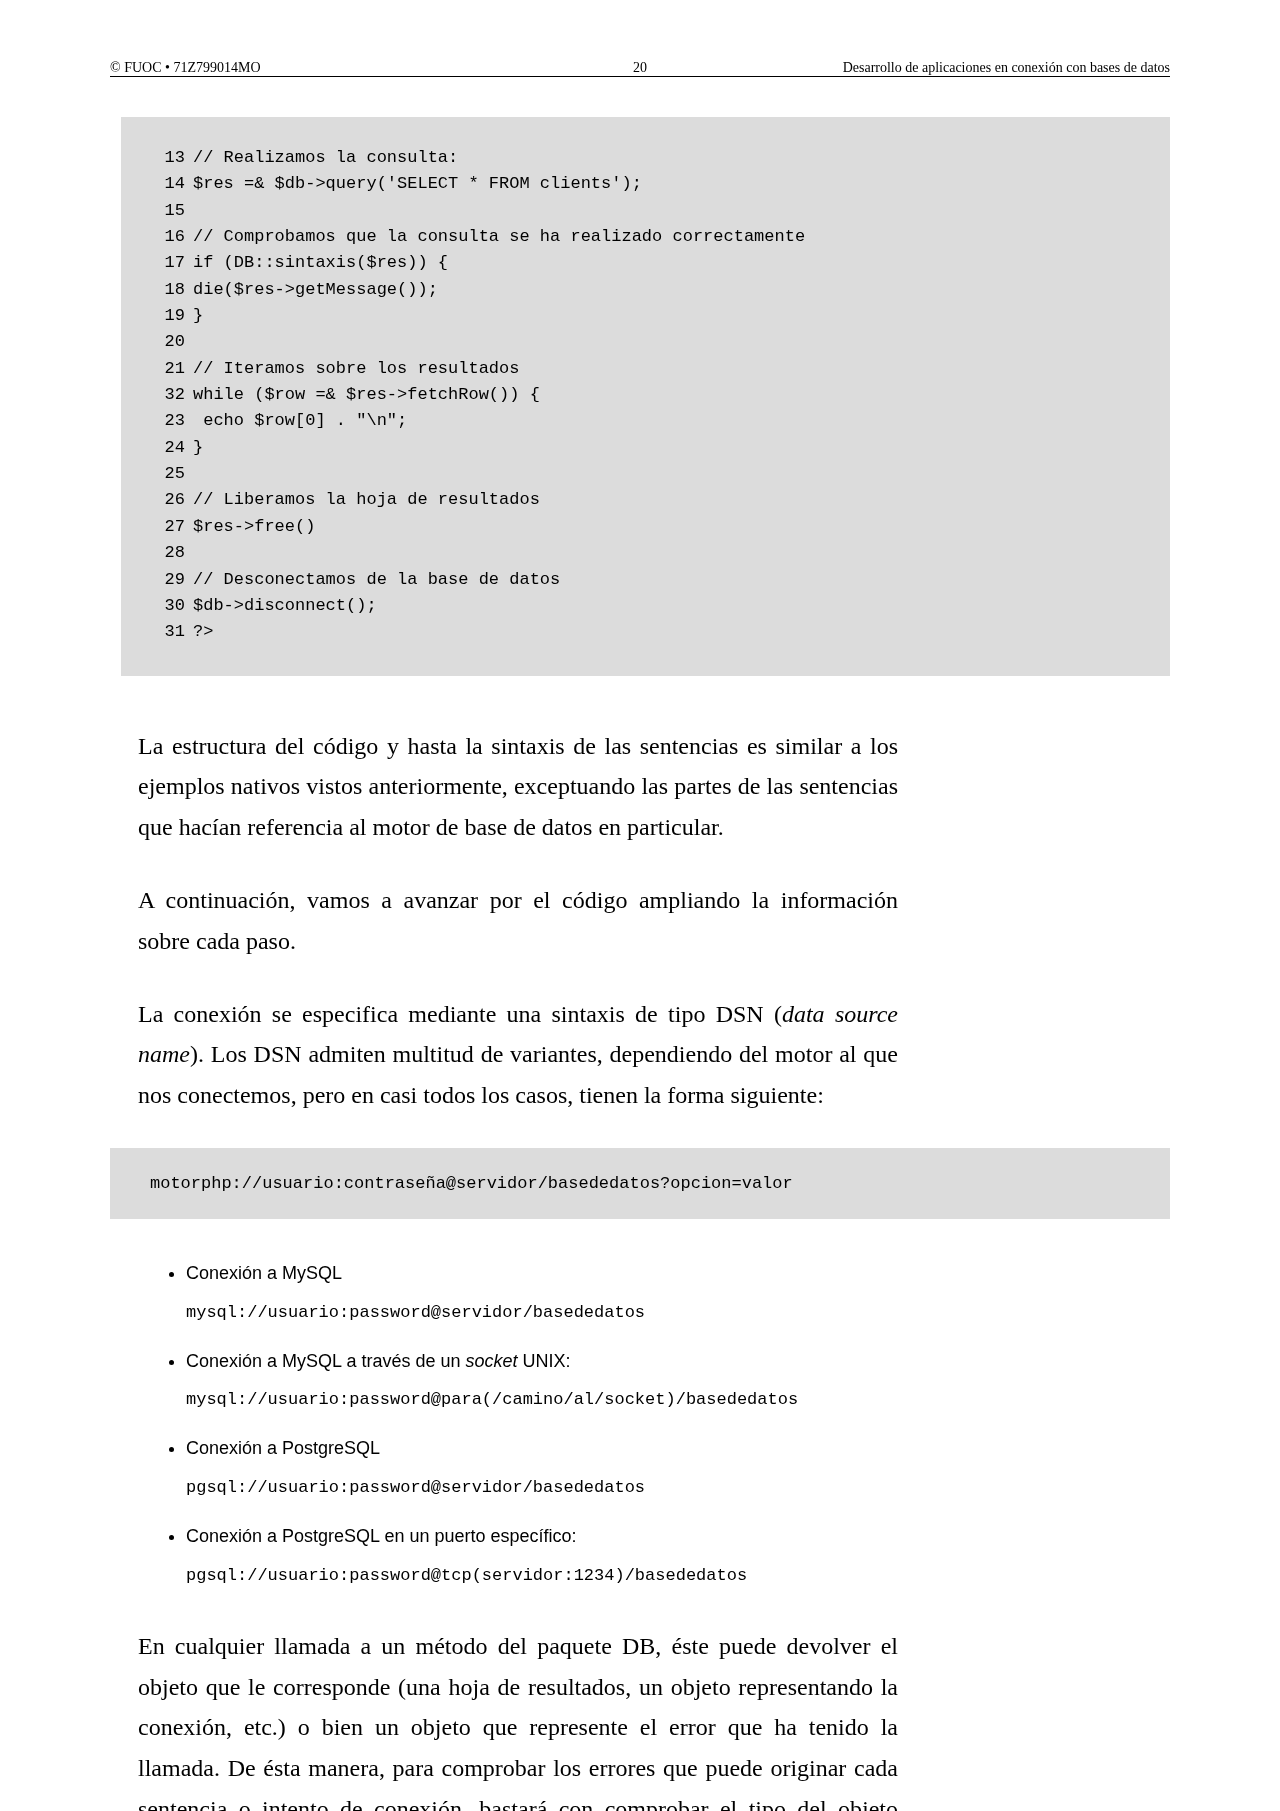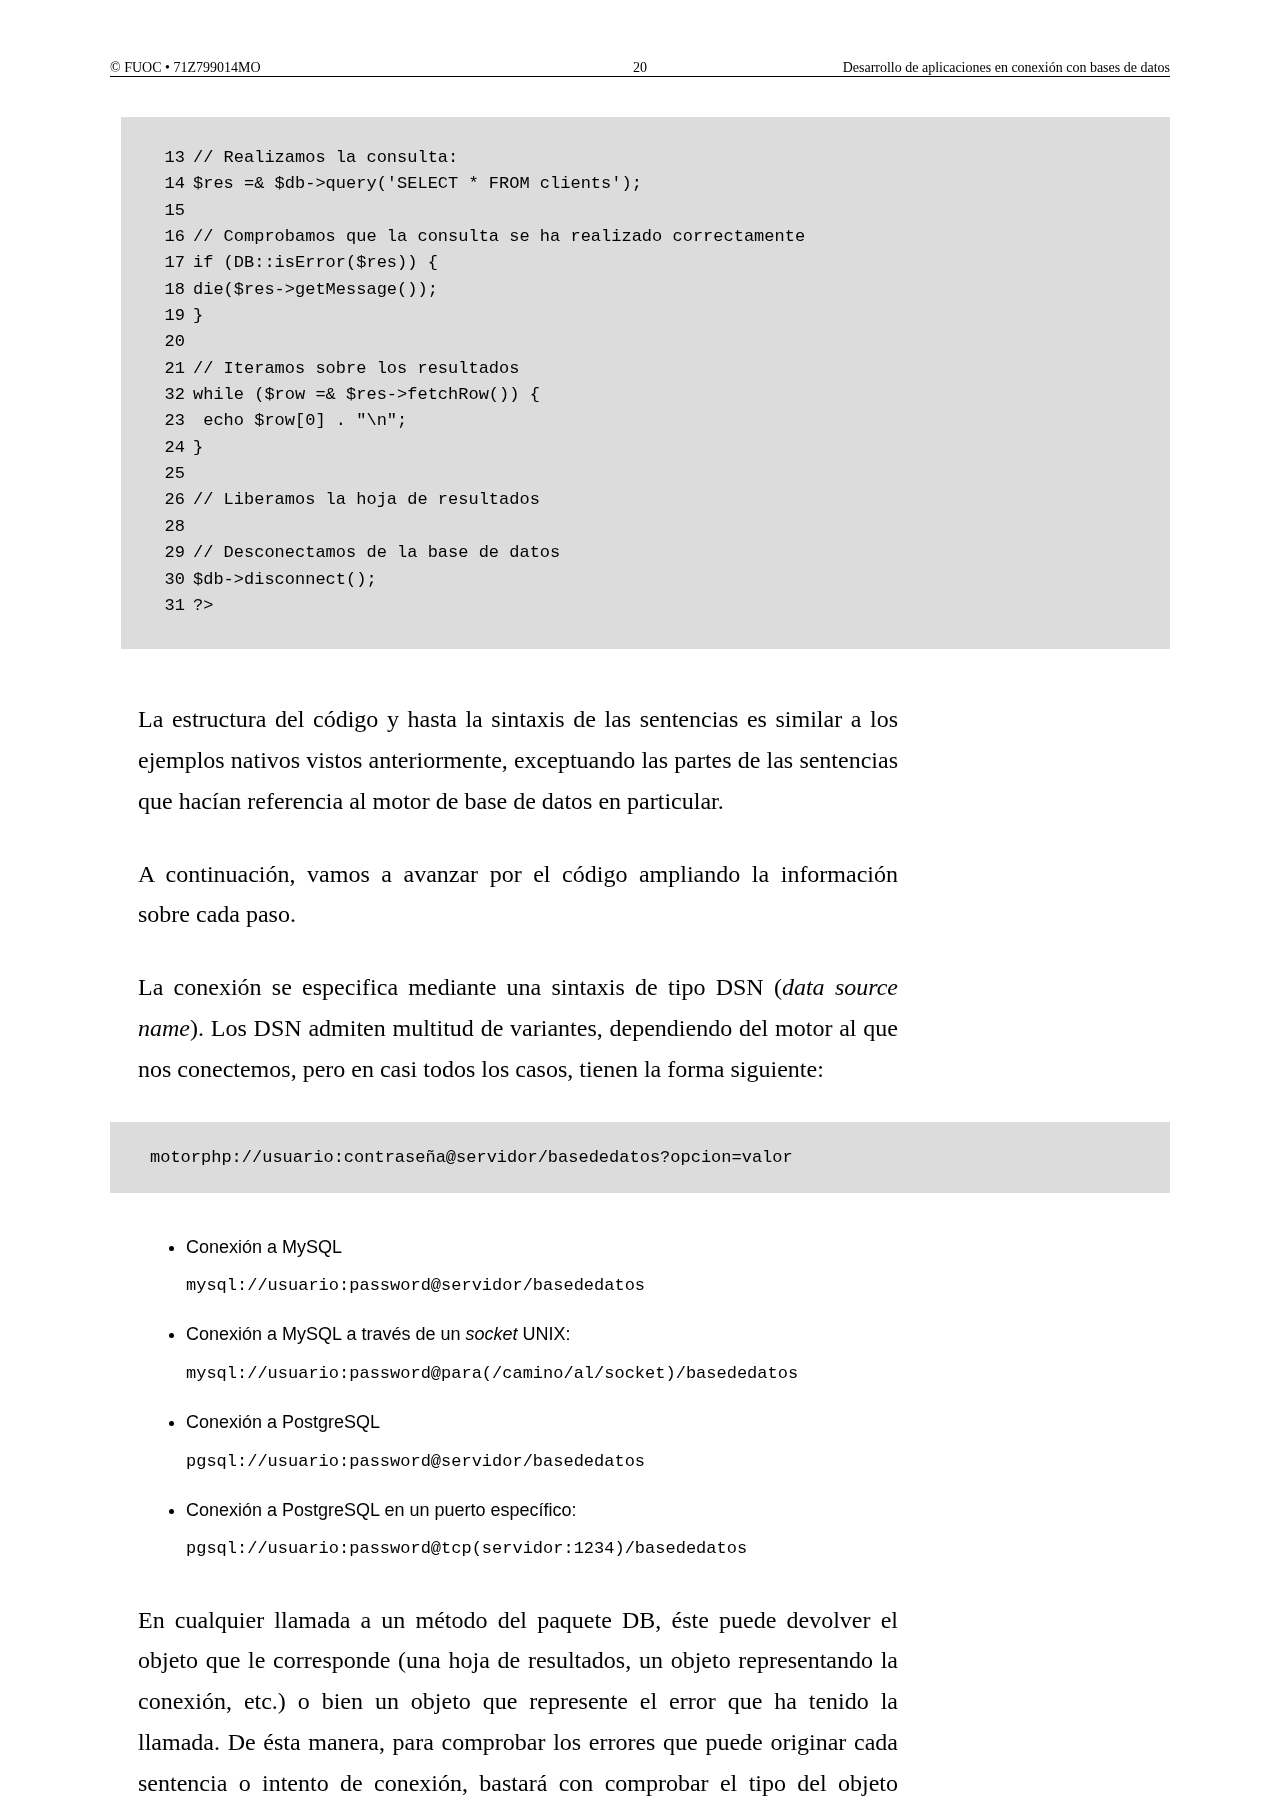--- a/index.html
+++ b/index.html
@@ -108,30 +108,31 @@
     <span class="header-center">20</span>
     <span class="header-right">Desarrollo de aplicaciones en conexión con bases de datos</span>
   </div>
 
   <div class="code-block">
     <div class="code-lines" id="code-lines-1">
         <div class="code-line"><span class="ln">13</span><span>// Realizamos la consulta:</span></div>
         <div class="code-line"><span class="ln">14</span><span>$res =&amp; $db-&gt;query('SELECT * FROM clients');</span></div>
         <div class="code-line"><span class="ln">15</span><span></span></div>
         <div class="code-line"><span class="ln">16</span><span>// Comprobamos que la consulta se ha realizado correctamente</span></div>
-        <div class="code-line"><span class="ln">17</span><span>if (DB::isError($res)) {</span></div>
+        <div class="code-line"><span class="ln">17</span><span>if (DB::sintaxis($res)) {</span></div>
         <div class="code-line"><span class="ln">18</span><span>die($res-&gt;getMessage());</span></div>
         <div class="code-line"><span class="ln">19</span><span>}</span></div>
         <div class="code-line"><span class="ln">20</span><span></span></div>
         <div class="code-line"><span class="ln">21</span><span>// Iteramos sobre los resultados</span></div>
         <div class="code-line"><span class="ln">32</span><span>while ($row =&amp; $res-&gt;fetchRow()) {</span></div>
         <div class="code-line"><span class="ln">23</span><span> echo $row[0] . "\n";</span></div>
         <div class="code-line"><span class="ln">24</span><span>}</span></div>
         <div class="code-line"><span class="ln">25</span><span></span></div>
         <div class="code-line"><span class="ln">26</span><span>// Liberamos la hoja de resultados</span></div>
+        <div class="code-line"><span class="ln">27</span><span>$res-&gt;free()</span></div>
         <div class="code-line"><span class="ln">28</span><span></span></div>
         <div class="code-line"><span class="ln">29</span><span>// Desconectamos de la base de datos</span></div>
         <div class="code-line"><span class="ln">30</span><span>$db-&gt;disconnect();</span></div>
         <div class="code-line"><span class="ln">31</span><span>?&gt;</span></div>
       </div>
   </div>
 
   <div class="body-text">
     <p>La estructura del código y hasta la sintaxis de las sentencias es similar a los ejemplos nativos vistos anteriormente, exceptuando las partes de las sentencias que hacían referencia al motor de base de datos en particular.</p>
     <p>A continuación, vamos a avanzar por el código ampliando la información sobre cada paso.</p>

